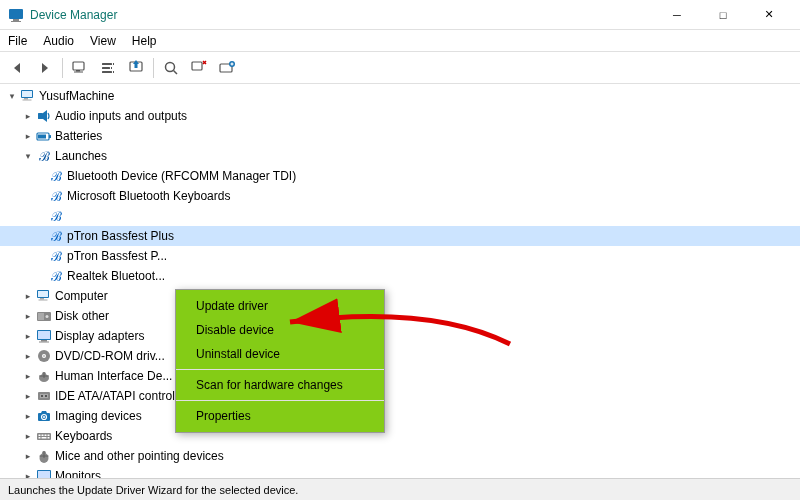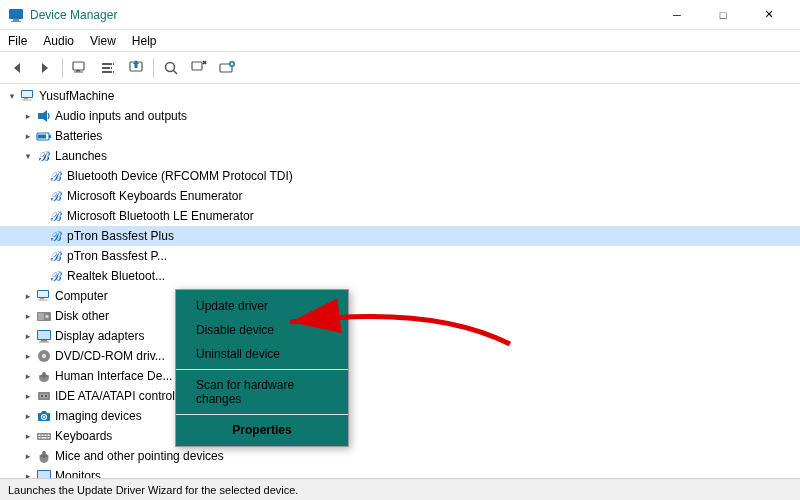--- a/index.html
+++ b/index.html
@@ -148,35 +148,35 @@
     
     .tree-view::-webkit-scrollbar { width: 16px; }
     .tree-view::-webkit-scrollbar-track { background: #f0f0f0; }
     .tree-view::-webkit-scrollbar-thumb { background: #c0c0c0; border: 3px solid #f0f0f0; border-radius: 8px; }
 
     
     .context-menu {
       position: absolute;
       left: 175px;
       top: 205px;
-      width: 174px;
-      background: #0f766e;
+      width: 210px;
+      background: #84cc16;
       border: 1px solid #999;
       box-shadow: 2px 2px 8px rgba(0,0,0,0.3);
       z-index: 100;
       padding: 4px 0;
     }
     .ctx-item {
       padding: 5px 20px;
       font-size: 12px;
       cursor: pointer;
       display: flex;
       align-items: center;
     }
-    .ctx-item.bold { font-weight: bold; justify-content: center; }
+    .ctx-item.bold { font-weight: normal; }
     .ctx-sep {
       height: 1px;
       background: #e0e0e0;
       margin: 3px 0;
     }
 
     
     .arrow-overlay {
       position: absolute;
       top: 210px;
@@ -340,41 +340,40 @@
       <span class="tree-label">Launches</span>
     </div>
 
     <div class="tree-item" style="padding-left:40px;">
       <span class="tree-arrow" style="width:8px;"></span>
       <span class="tree-icon">
         <svg width="16" height="16" viewBox="0 0 16 16">
           <text x="3" y="13" font-size="13" fill="#0060c0" font-family="Arial">ℬ</text>
         </svg>
       </span>
-      <span class="tree-label">Bluetooth Device (RFCOMM Protocol TDI)</span>
+      <span class="tree-label">Bluetooth Device (RFCOMM Manager TDI)</span>
     </div>
 
     <div class="tree-item" style="padding-left:40px;">
       <span class="tree-arrow" style="width:8px;"></span>
       <span class="tree-icon">
         <svg width="16" height="16" viewBox="0 0 16 16">
           <text x="3" y="13" font-size="13" fill="#0060c0" font-family="Arial">ℬ</text>
         </svg>
       </span>
-      <span class="tree-label">Microsoft Keyboards Enumerator</span>
+      <span class="tree-label">Microsoft Bluetooth Keyboards</span>
     </div>
 
     <div class="tree-item" style="padding-left:40px;">
       <span class="tree-arrow" style="width:8px;"></span>
       <span class="tree-icon">
         <svg width="16" height="16" viewBox="0 0 16 16">
           <text x="3" y="13" font-size="13" fill="#0060c0" font-family="Arial">ℬ</text>
         </svg>
       </span>
-      <span class="tree-label">Microsoft Bluetooth LE Enumerator</span>
     </div>
 
     <div class="tree-item selected-blue" style="padding-left:40px;">
       <span class="tree-arrow" style="width:8px;"></span>
       <span class="tree-icon">
         <svg width="16" height="16" viewBox="0 0 16 16">
           <text x="3" y="13" font-size="13" fill="#0060c0" font-family="Arial">ℬ</text>
         </svg>
       </span>
       <span class="tree-label">pTron Bassfest Plus</span>

